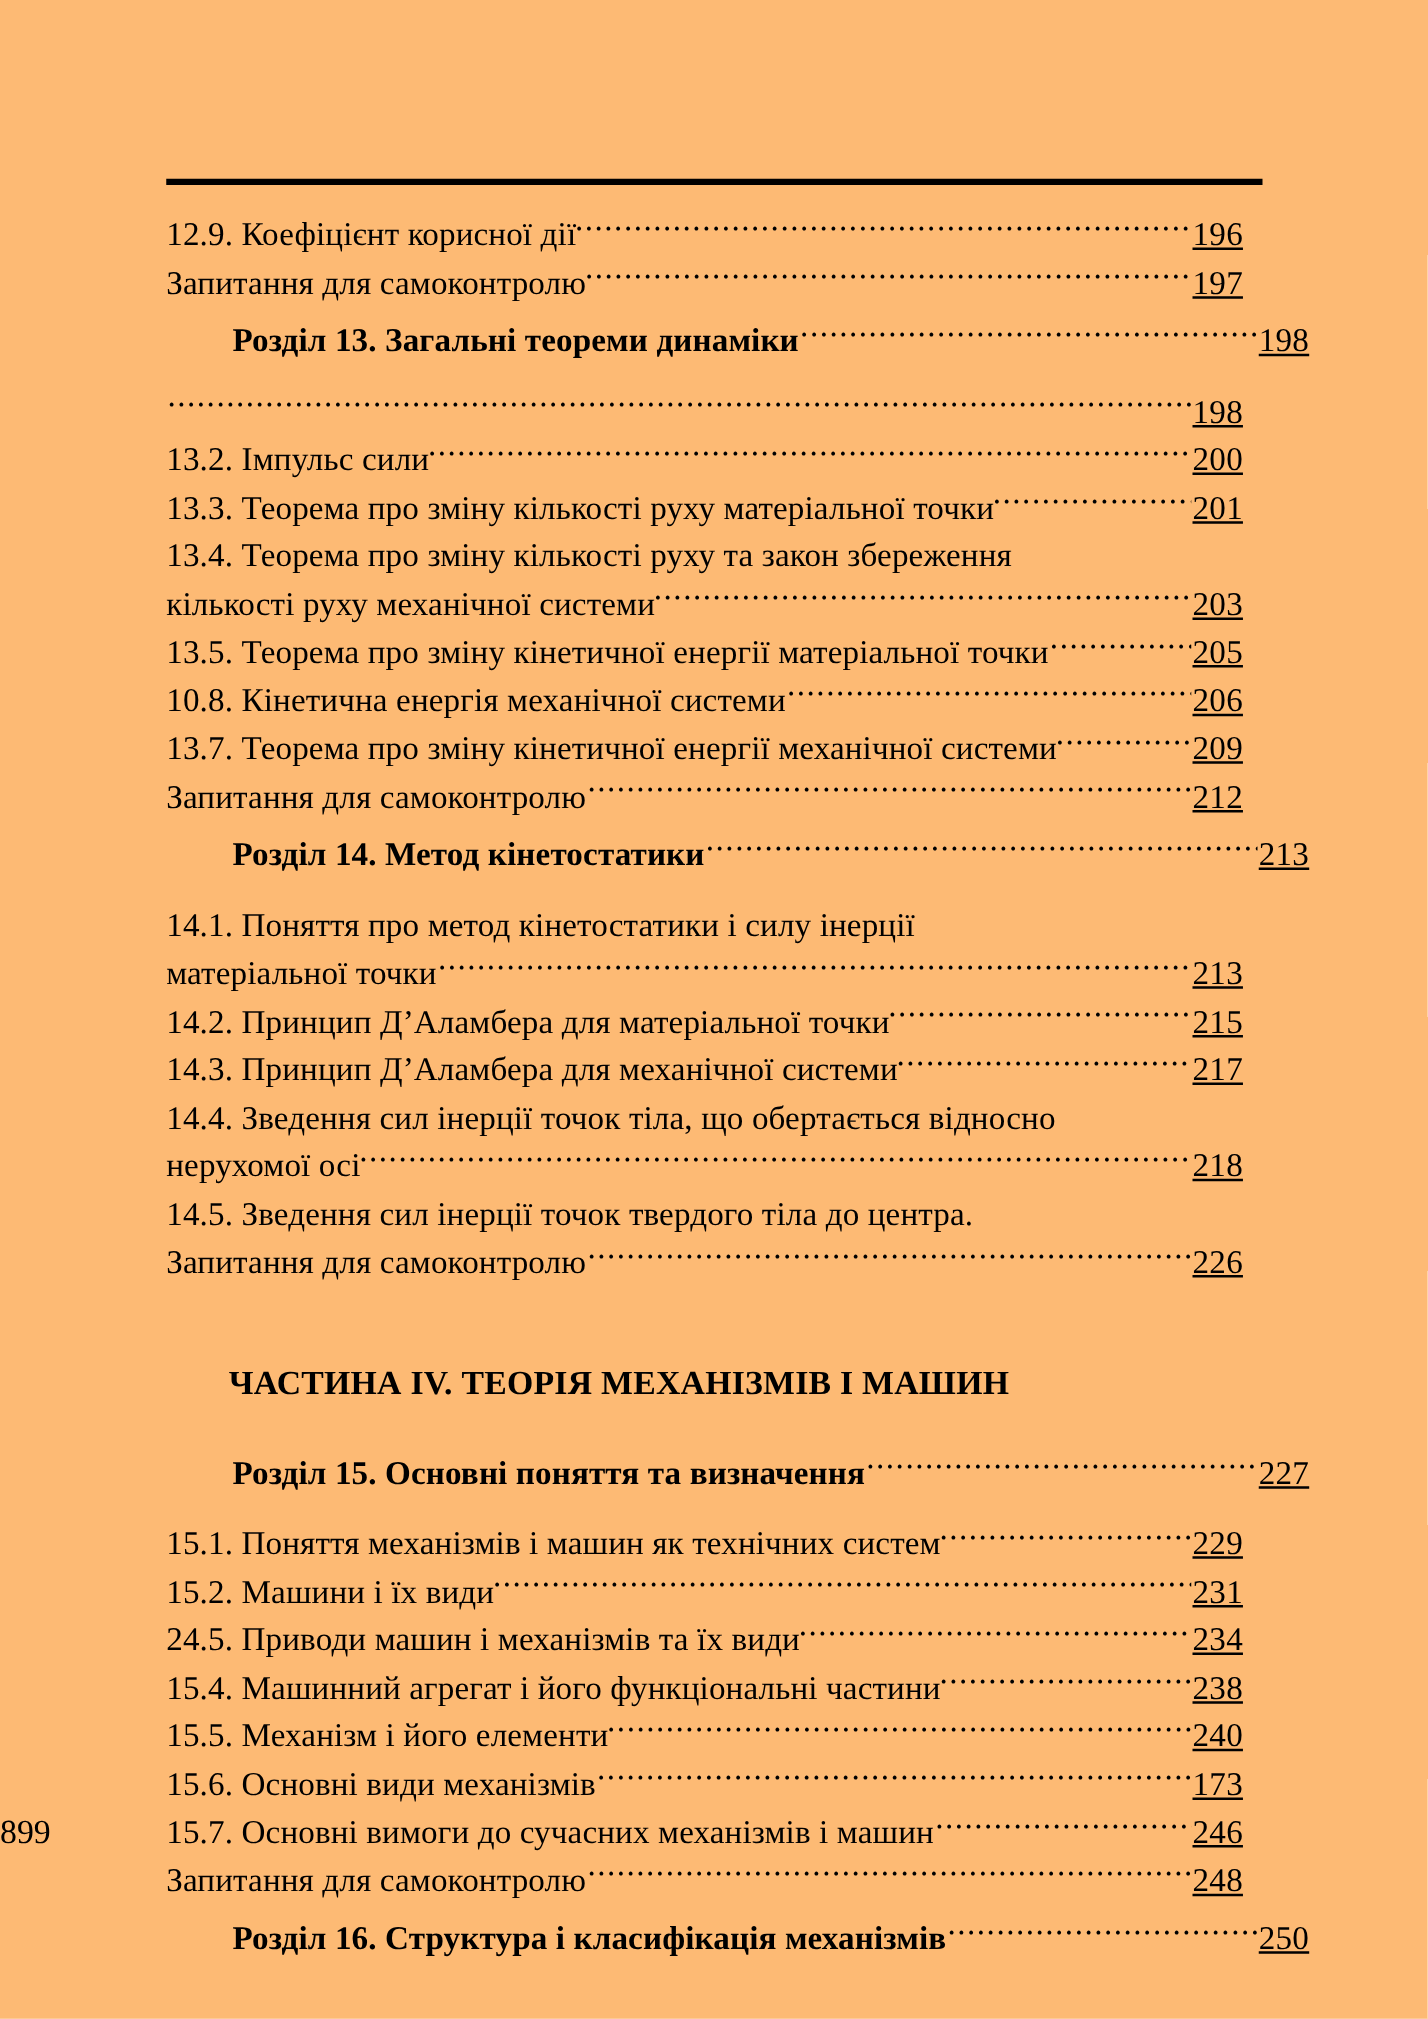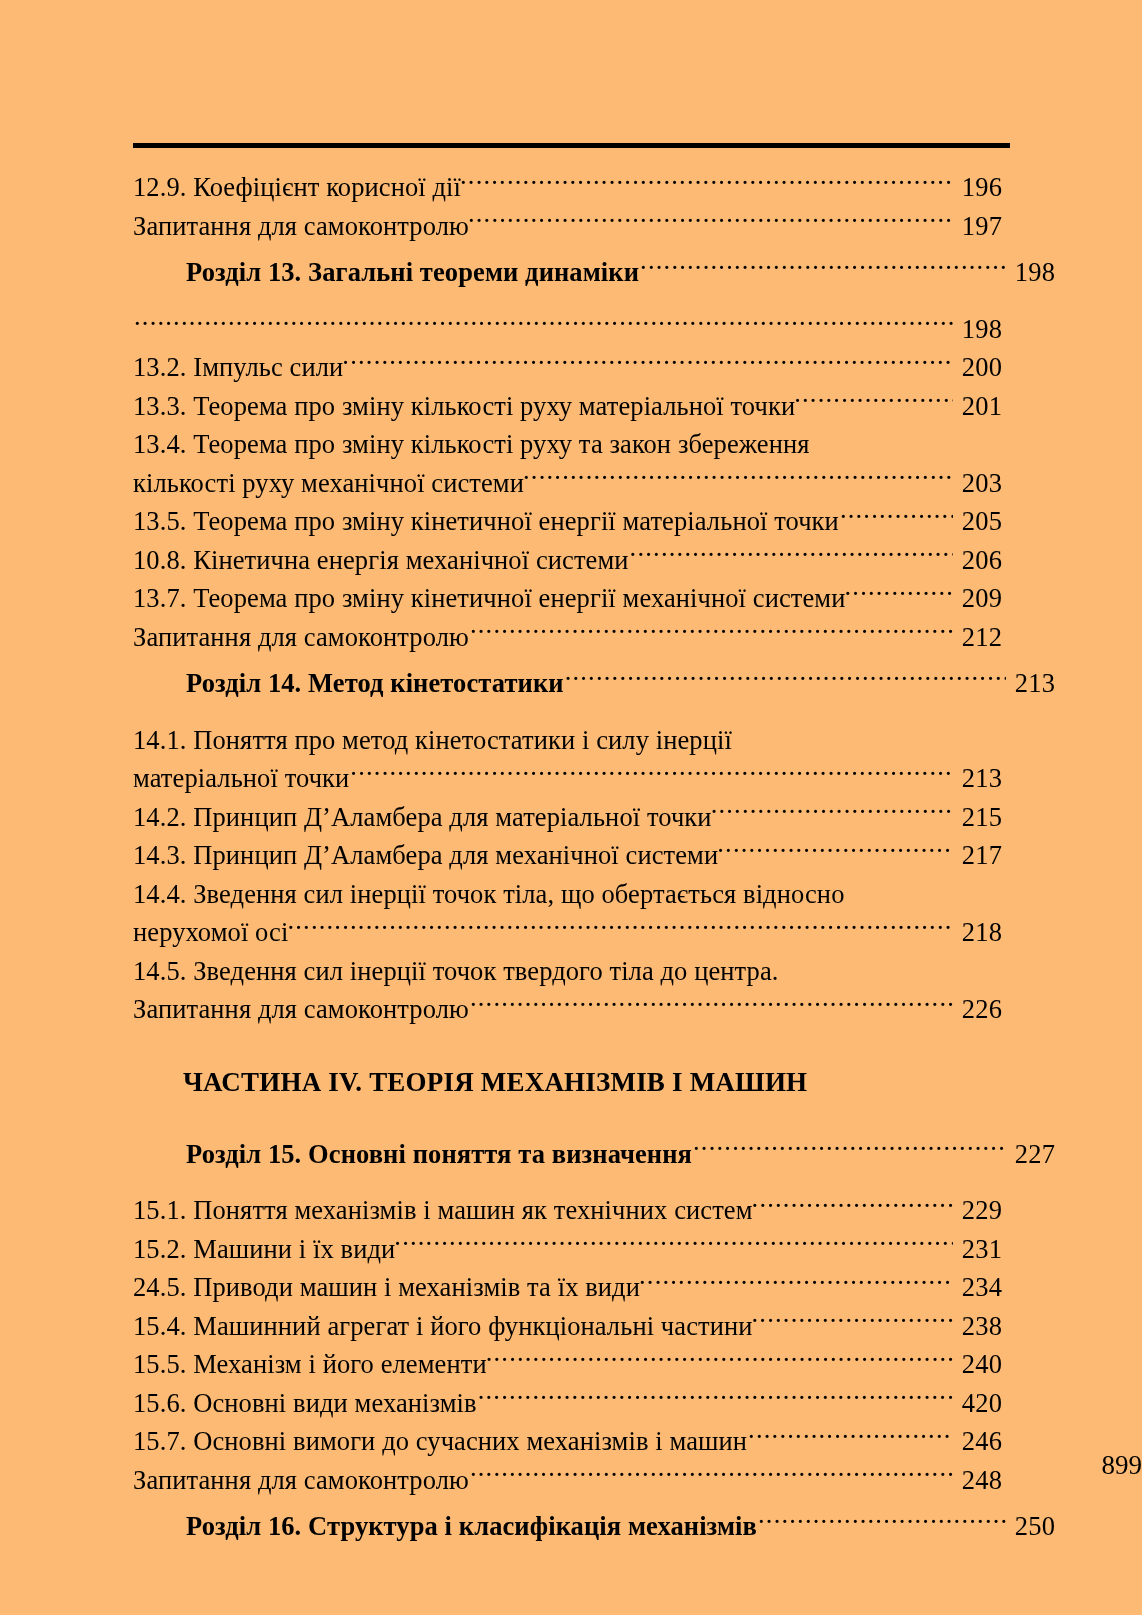--- a/index.html
+++ b/index.html
@@ -74,54 +74,55 @@
     white-space: nowrap;
     font-size: 26.5px;
     letter-spacing: 1.2px;
     color: #000;
   }
   
   .leader.tight { margin-left: -1px; }
 
   .toc-page {
     flex: 0 0 auto;
-    text-align: center;
+    text-align: left;
     min-width: 56px;
     letter-spacing: 0.2px;
+    text-decoration: underline;
   }
   .toc-line.nodots .toc-page { visibility: hidden; }
 
   
   .toc-line.chapter {
     font-weight: bold;
     padding-left: 53px;
     margin-top: 8px;
     margin-bottom: 18px;
   }
   .toc-line.chapter .leader::before { font-weight: normal; }
   .toc-line.chapter .toc-page { font-weight: normal; }
 
   
   .part-heading {
     font-size: 27px;
     font-weight: bold;
     text-align: left;
     padding-left: 50px;
-    margin-top: 36px;
+    margin-top: 60px;
     margin-bottom: 36px;
     letter-spacing: 0.2px;
     line-height: 34px;
   }
 
   .folio {
     position: absolute;
     left: 0;
     top: 1449px;
     width: 1142px;
-    text-align: right;
+    text-align: left;
     font-size: 27px;
     line-height: 32px;
   }
 </style>
 </head>
 <body>
 
 <div class="page">
 
   <div class="header-rule"></div>
@@ -254,21 +255,21 @@
         <span class="toc-page">238</span>
       </div>
       <div class="toc-line">
         <span class="toc-title">15.5. Механізм і його елементи</span>
         <span class="leader tight"></span>
         <span class="toc-page">240</span>
       </div>
       <div class="toc-line">
         <span class="toc-title">15.6. Основні види механізмів</span>
         <span class="leader"></span>
-        <span class="toc-page">420</span>
+        <span class="toc-page">173</span>
       </div>
       <div class="toc-line">
         <span class="toc-title">15.7. Основні вимоги до сучасних механізмів і машин</span>
         <span class="leader"></span>
         <span class="toc-page">246</span>
       </div>
       <div class="toc-line">
         <span class="toc-title">Запитання для самоконтролю</span>
         <span class="leader"></span>
         <span class="toc-page">248</span>

